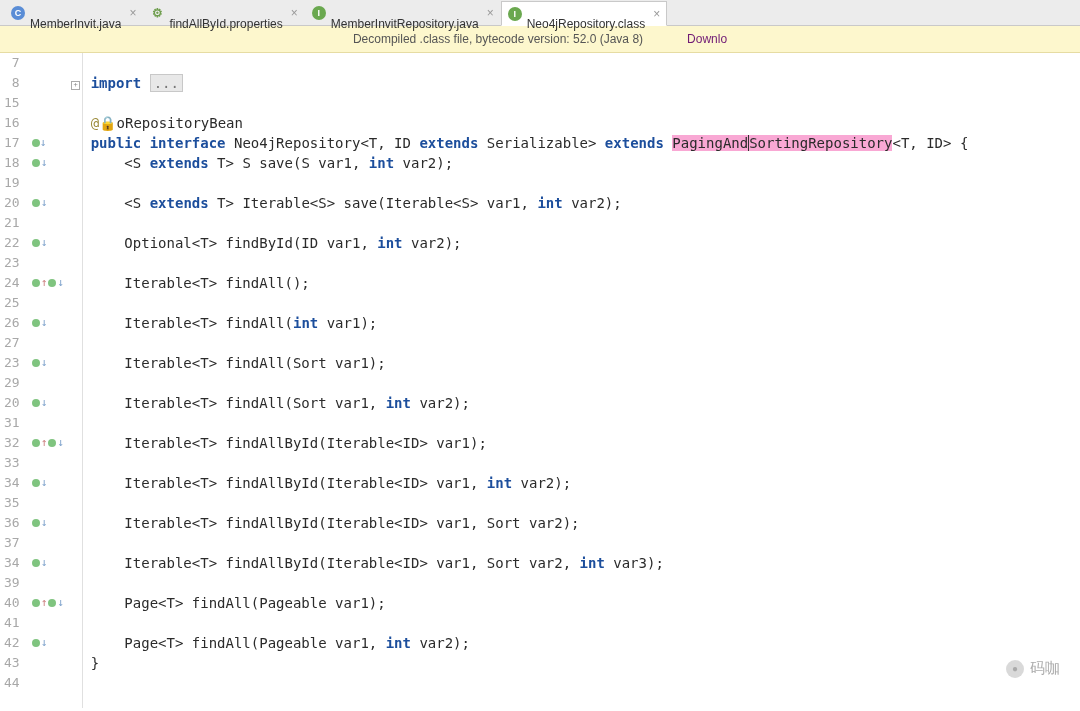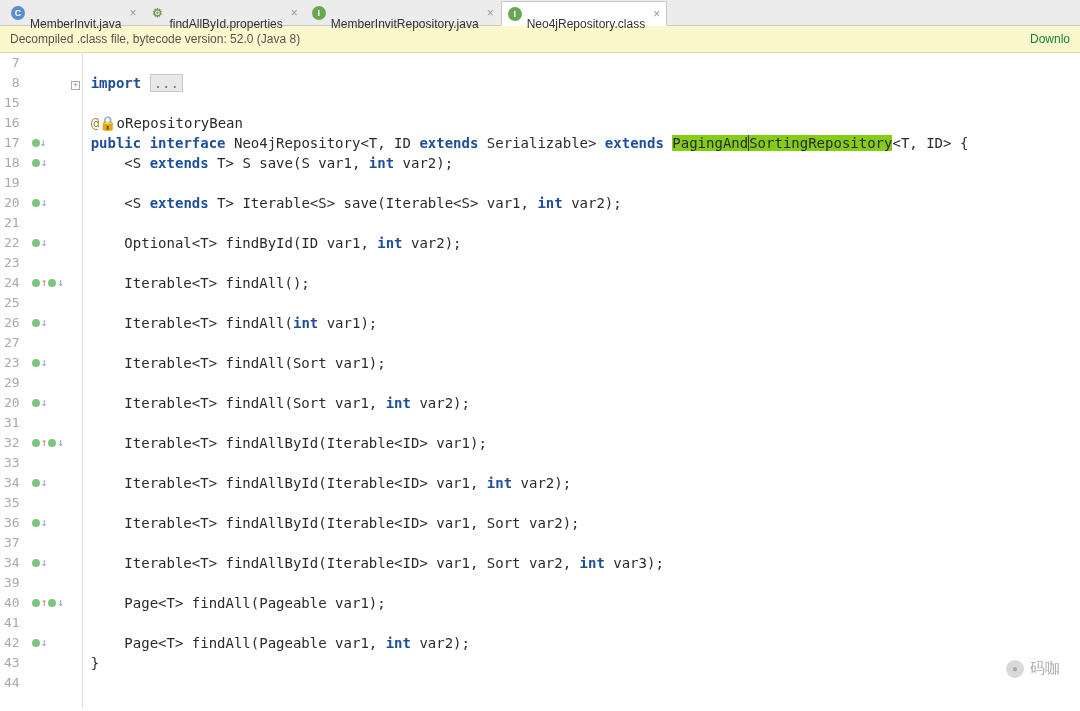--- a/index.html
+++ b/index.html
@@ -47,26 +47,26 @@
     .tab-icon.i { background:#6aa84f; }
     .tab-icon.ic { background:#6aa84f; position:relative; }
     .tab-close { color:#999; font-size:12px; padding-left:3px; }
     .tab-label { overflow:hidden; text-overflow:ellipsis;margin-top:21px; }
 
     .banner {
       background: #fdf7cd;
       border-bottom: 1px solid #e6dca3;
       padding: 6px 10px;
       display: flex;
-      justify-content: space-between;
+      justify-content: center;
       align-items: center;
       font-size: 12px;
       color: #555;
     }
-    .banner-link { color: #15803d; cursor: pointer; margin-left: 44px; }
+    .banner-link { color: #701a75; cursor: pointer; margin-left: 44px; }
 
     .editor { display:flex; height: calc(100% - 26px - 30px); background:#fff; position:relative; }
     .gutter {
       display: flex;
       background: #fff;
       border-right: 1px solid #e0e0e0;
       font-family: "Consolas","Menlo","Monaco",monospace;
       font-size: 13px;
       color: #a8a8a8;
       user-select: none;
@@ -86,21 +86,21 @@
       line-height: 20px;
       white-space: pre;
       color: #2b2b2b;
       padding-left: 8px;
       overflow-x: auto;
       position:relative;
     }
     .kw { color:#1c4e9c; font-weight:bold; }
     .fold { background:#e8e8e8; border:1px solid #c8c8c8; padding:0 3px; color:#777; }
     .ann { color:#9b8b3a; }
-    .hl { background:#84cc16;margin-top:40px; }
+    .hl { background:#f9a8d4;margin-top:40px; }
     .cursor { border-left: 1px solid #333; }
     .foldgutter { width:12px; text-align:center; line-height:20px; }
     .foldgutter span { display:inline-block; width:9px; height:9px; border:1px solid #aaa; font-size:7px; line-height:7px; text-align:center; color:#888; cursor:pointer; }
     .watermark { position:absolute; right:20px; bottom:30px; display:flex; align-items:center; gap:6px; opacity:0.55; font-size:15px; color:#666;}
     .watermark .wx { width:18px; height:18px; border-radius:50%; background:#bbb; display:inline-flex; align-items:center; justify-content:center; font-size:10px;}
   </style>
 </head>
 <body>
 
 <div class="tabs">

